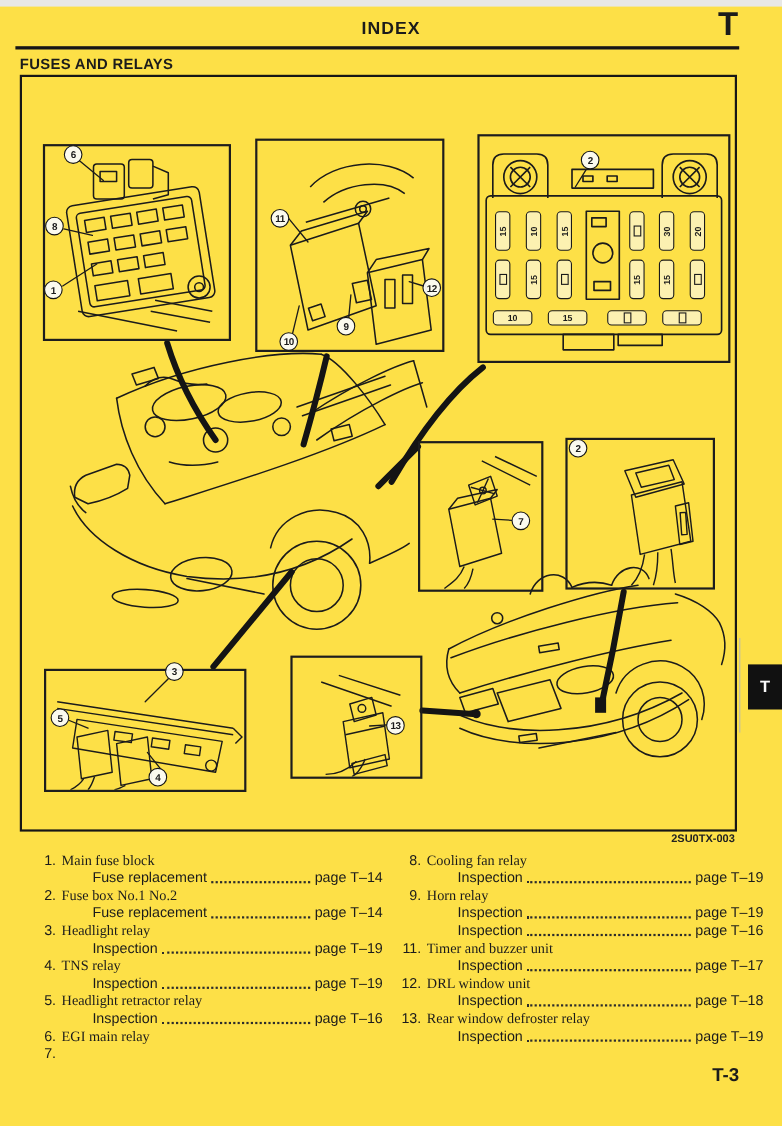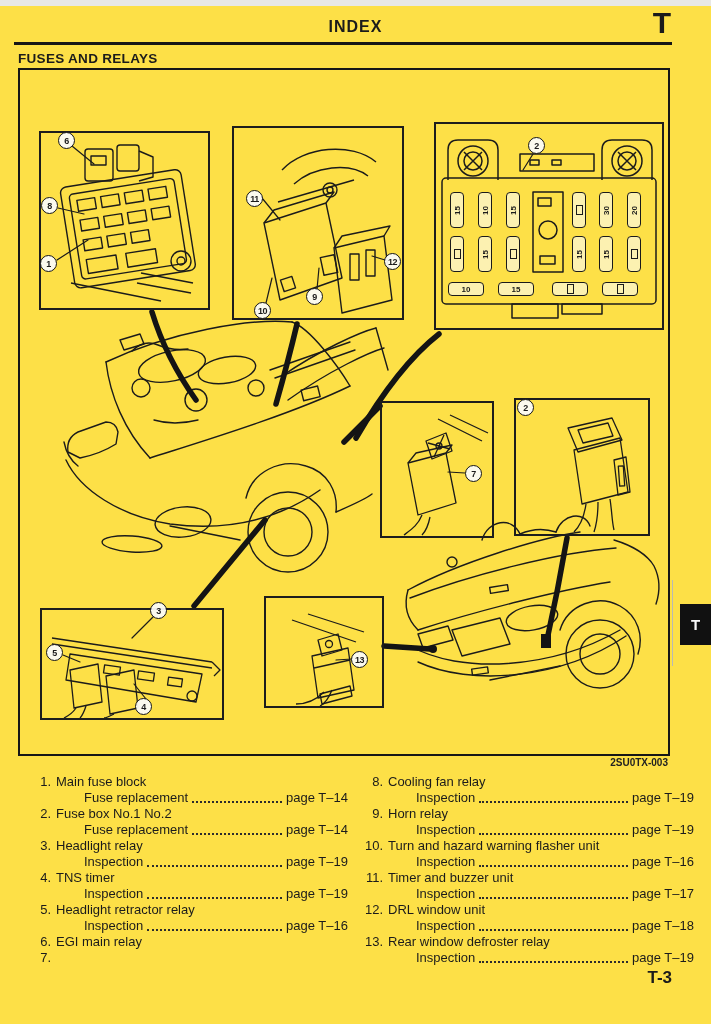--- a/index.html
+++ b/index.html
@@ -35,21 +35,21 @@
   
   .scan-edge { position:absolute; left:672px; top:574px; width:1px; height:86px; background:#b9b9b4; }
   .side-tab { position:absolute; left:680px; top:598px; width:31px; height:41px; background:#111;
     color:#fafafa; font-size:15px; font-weight:bold; display:flex; align-items:center; justify-content:center; }
   
   .index-list { position:absolute; top:768px; font-size:13px; line-height:16px; }
   .col-left  { left:26px;  width:322px; }
   .col-right { left:358px; width:336px; }
   .idx-item .l1 { display:flex; }
   .idx-item .num { width:25px; text-align:right; margin-right:5px; flex:none; }
-  .idx-item .title { white-space:nowrap; }
+  .idx-item .title { white-space:nowrap;font-family:Liberation Serif, serif; }
   .idx-item .l2 { display:flex; align-items:flex-end; padding-left:58px; }
   .idx-item .sub { flex:none;text-align:right; }
   .idx-item .dots { flex:1; border-bottom:2px dotted #2c2c2c; margin:0 4px 3px 4px; min-width:10px; }
   .idx-item .pageref { flex:none; }
   .page-number { position:absolute; right:39px; top:962px; font-size:17px; font-weight:bold; }
   svg path, svg line, svg circle, svg rect, svg ellipse, svg polygon { vector-effect:non-scaling-stroke; }
 </style>
 </head>
 <body>
 
@@ -368,21 +368,21 @@
         </div>
         <div class="l2">
           <span class="sub">Inspection</span>
           <span class="dots"></span>
           <span class="pageref">page T–19</span>
         </div>
       </div>
       <div class="idx-item">
         <div class="l1">
           <span class="num">4.</span>
-          <span class="title">TNS timer</span>
+          <span class="title">TNS relay</span>
         </div>
         <div class="l2">
           <span class="sub">Inspection</span>
           <span class="dots"></span>
           <span class="pageref">page T–19</span>
         </div>
       </div>
       <div class="idx-item">
         <div class="l1">
           <span class="num">5.</span>
@@ -423,24 +423,20 @@
           <span class="num">9.</span>
           <span class="title">Horn relay</span>
         </div>
         <div class="l2">
           <span class="sub">Inspection</span>
           <span class="dots"></span>
           <span class="pageref">page T–19</span>
         </div>
       </div>
       <div class="idx-item">
-        <div class="l1">
-          <span class="num">10.</span>
-          <span class="title">Turn and hazard warning flasher unit</span>
-        </div>
         <div class="l2">
           <span class="sub">Inspection</span>
           <span class="dots"></span>
           <span class="pageref">page T–16</span>
         </div>
       </div>
       <div class="idx-item">
         <div class="l1">
           <span class="num">11.</span>
           <span class="title">Timer and buzzer unit</span>

